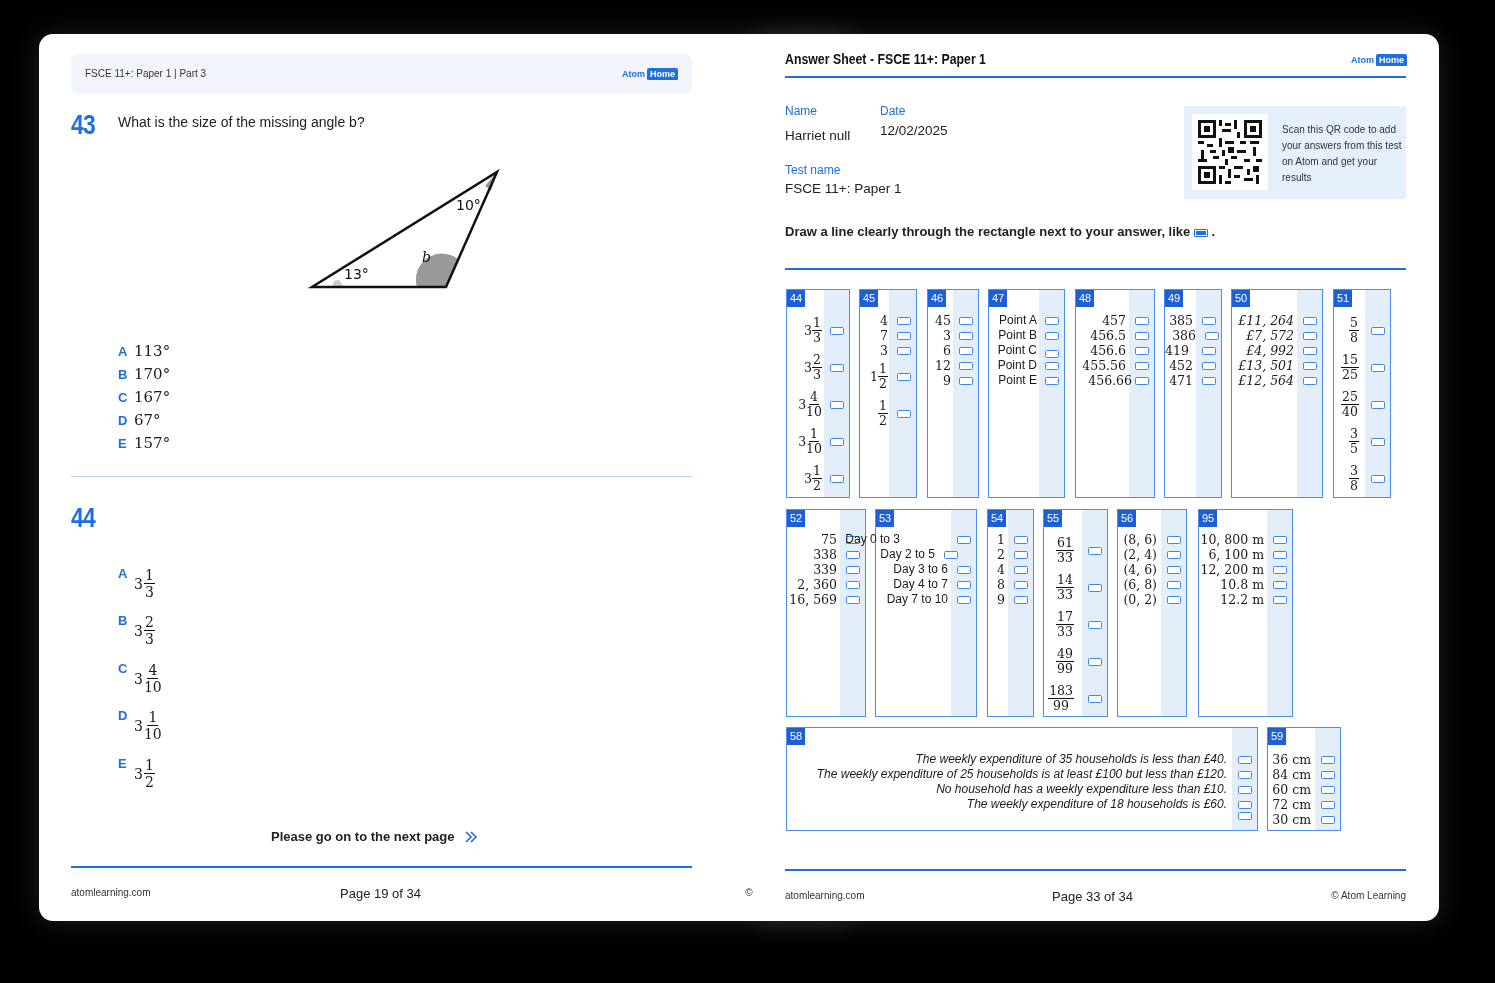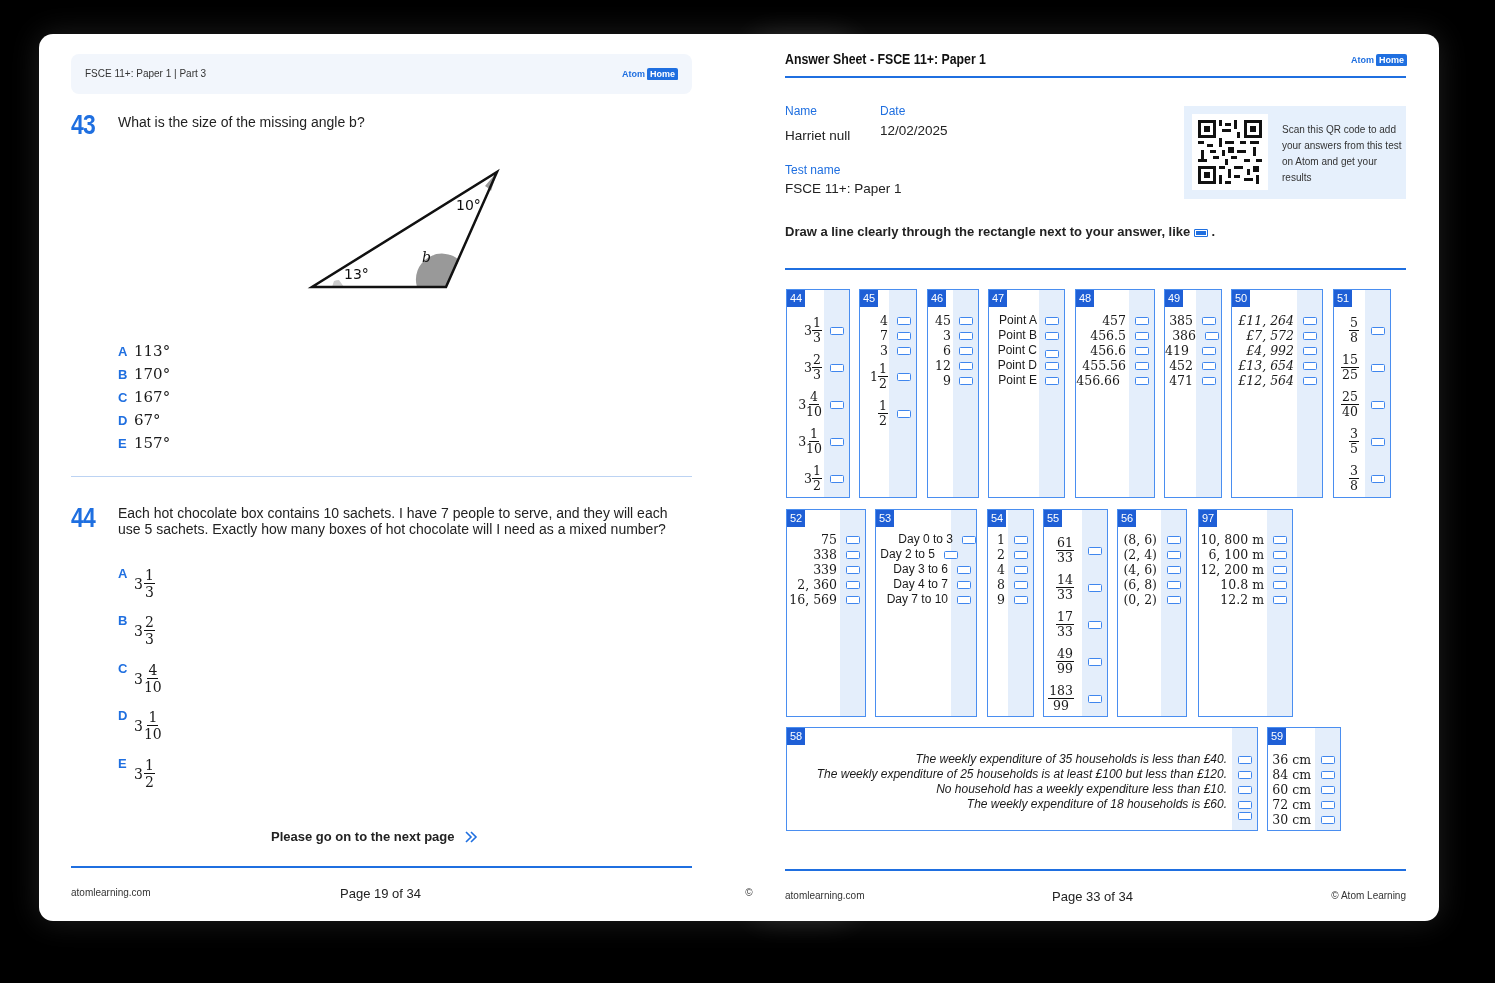--- a/index.html
+++ b/index.html
@@ -90,24 +90,20 @@
       <span class="v serif">67°</span>
     </div>
   <div class="opt" style="top:400px;">
       <span class="l">E</span>
       <span class="v serif">157°</span>
     </div>
 
   <div class="divider" style="left:32px;top:442px;width:621px;"></div>
 
   <div class="qnum" style="left:32px;top:469px;">44</div>
-  <div class="qtext" style="left:79px;top:471px;">
-    <div>Each hot chocolate box contains 10 sachets. I have 7 people to serve, and they will each</div>
-    <div>use 5 sachets. Exactly how many boxes of hot chocolate will I need as a mixed number?</div>
-  </div>
 
   <div class="opt" style="top:532px;align-items:flex-start;">
       <span class="l">A</span>
       <span class="mixed" style="margin-top:2px;">
         <span>3</span>
         <span class="frac">
           <span class="n">1</span>
           <span class="d">3</span>
         </span>
       </span>
@@ -382,21 +378,21 @@
         </div>
       <div class="arow ser" style="padding-right:5px;">
           <span class="txt" style="margin-right:9px;">456.6</span>
           <span class="rect"></span>
         </div>
       <div class="arow ser" style="padding-right:5px;">
           <span class="txt" style="margin-right:9px;">455.56</span>
           <span class="rect"></span>
         </div>
       <div class="arow ser" style="padding-right:5px;">
-          <span class="txt" style="margin-right:15px;">456.66</span>
+          <span class="txt" style="margin-right:3px;">456.66</span>
           <span class="rect"></span>
         </div>
     </div>
   </div>
 
   <div class="abox" style="left:411px;top:255px;width:56px;height:207px;">
     <div class="shade" style="width:25px;"></div>
     <div class="num">49</div>
     <div class="rows" style="top:23px;">
       <div class="arow ser" style="padding-right:5px;">
@@ -432,21 +428,21 @@
         </div>
       <div class="arow ser" style="padding-right:5px;">
           <span class="txt" style="margin-right:9px;font-style:italic;">£7, 572</span>
           <span class="rect"></span>
         </div>
       <div class="arow ser" style="padding-right:5px;">
           <span class="txt" style="margin-right:9px;font-style:italic;">£4, 992</span>
           <span class="rect"></span>
         </div>
       <div class="arow ser" style="padding-right:5px;">
-          <span class="txt" style="margin-right:9px;font-style:italic;">£13, 654</span>
+          <span class="txt" style="margin-right:9px;font-style:italic;">£13, 501</span>
           <span class="rect"></span>
         </div>
       <div class="arow ser" style="padding-right:5px;">
           <span class="txt" style="margin-right:9px;font-style:italic;">£12, 564</span>
           <span class="rect"></span>
         </div>
     </div>
   </div>
 
   <div class="abox" style="left:580px;top:255px;width:56px;height:207px;">
@@ -515,21 +511,21 @@
           <span class="txt" style="margin-right:9px;">16, 569</span>
           <span class="rect"></span>
         </div>
     </div>
   </div>
 
   <div class="abox" style="left:122px;top:475px;width:100px;height:206px;">
     <div class="shade" style="width:25px;"></div>
     <div class="num">53</div>
     <div class="rows" style="top:22px;">
-      <div class="arow san" style="">
+      <div class="arow san" style="padding-right:5px;gap:48px;">
           <span class="txt" style="margin-right:9px;">Day 0 to 3</span>
           <span class="rect"></span>
         </div>
       <div class="arow san" style="padding-right:18px;">
           <span class="txt" style="margin-right:9px;">Day 2 to 5</span>
           <span class="rect"></span>
         </div>
       <div class="arow san" style="padding-right:5px;">
           <span class="txt" style="margin-right:9px;">Day 3 to 6</span>
           <span class="rect"></span>
@@ -636,21 +632,21 @@
         </div>
       <div class="arow ser" style="padding-right:5px;">
           <span class="txt" style="margin-right:10px;">(0, 2)</span>
           <span class="rect"></span>
         </div>
     </div>
   </div>
 
   <div class="abox" style="left:445px;top:475px;width:93px;height:206px;">
     <div class="shade" style="width:25px;"></div>
-    <div class="num">97</div>
+    <div class="num">95</div>
     <div class="rows" style="top:22px;">
       <div class="arow ser" style="padding-right:5px;">
           <span class="txt" style="margin-right:9px;">10, 800 m</span>
           <span class="rect"></span>
         </div>
       <div class="arow ser" style="padding-right:5px;">
           <span class="txt" style="margin-right:9px;">6, 100 m</span>
           <span class="rect"></span>
         </div>
       <div class="arow ser" style="padding-right:5px;">

